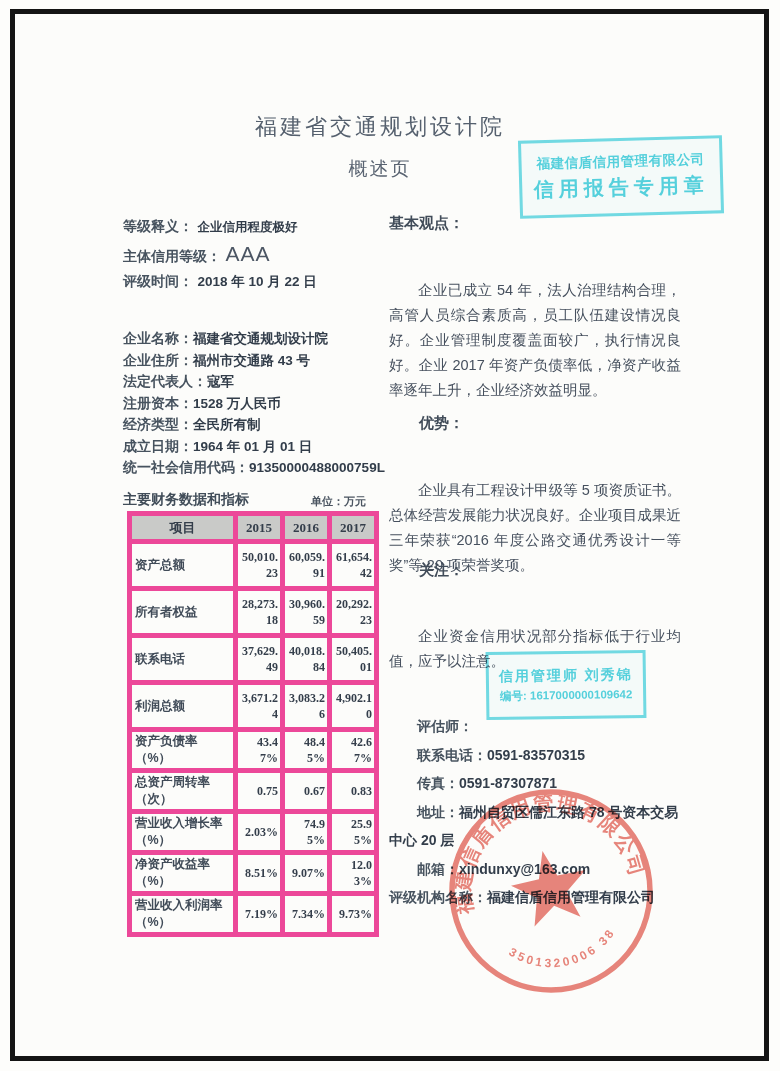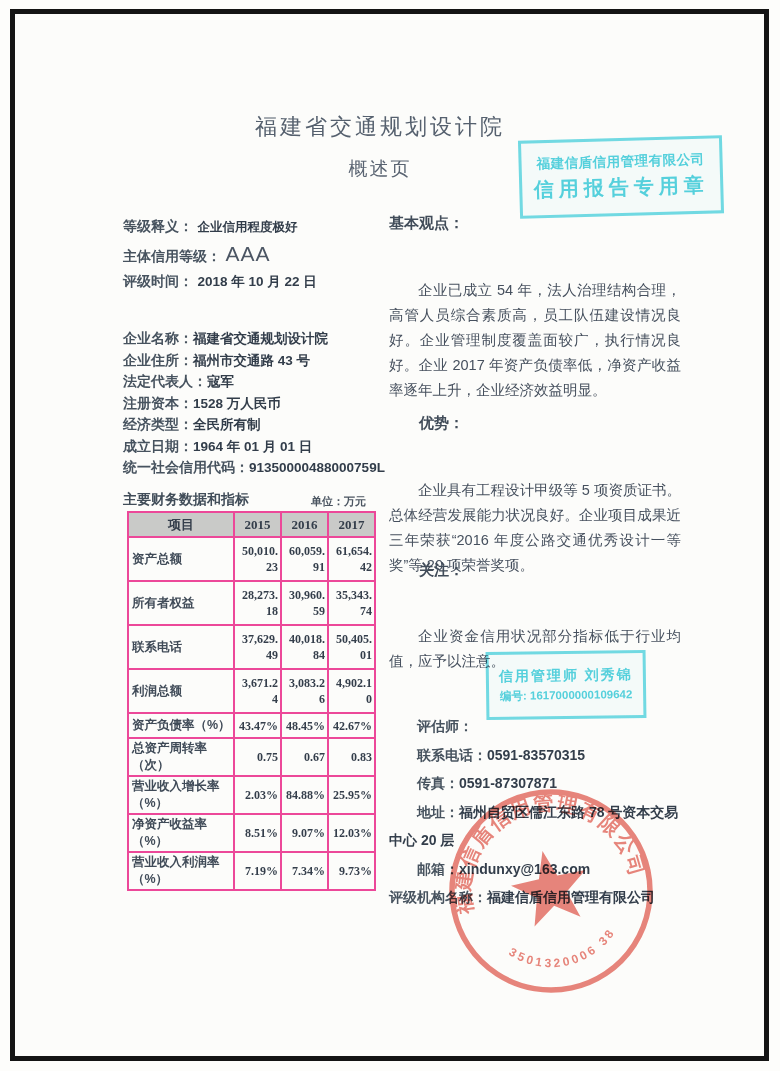--- a/index.html
+++ b/index.html
@@ -42,21 +42,21 @@
 
   .company{left:123px;top:328px;width:290px;line-height:21.5px;}
   .company .line{white-space:nowrap;font-size:13.5px;}
 
   .fin-head{left:123px;top:491px;width:243px;display:flex;justify-content:space-between;align-items:flex-end;}
   .fin-title{font-weight:700;font-size:14px;color:#414d59;}
   .fin-unit{font-size:11px;color:#4a5460;font-weight:600;}
 
   table.fin{left:127px;top:511px;border-collapse:collapse;table-layout:fixed;width:247px;
     font-family:"Liberation Serif", serif;color:#343e4b;}
-  table.fin th, table.fin td{border:2px solid #ec4899;}
+  table.fin th, table.fin td{border:5px solid #ec4899;}
   table.fin th{background:#c9cac8;font-size:13px;font-weight:700;height:21px;}
   table.fin col.c0{width:106px;} table.fin col.cy{width:47px;}
   td.rlbl{font-size:12.5px;padding-left:3px;font-family:Liberation Sans, sans-serif;font-weight:600;color:#404b58;}
   td.rval{font-size:12px;text-align:right;padding:1px 2px;word-break:break-all;line-height:16px;font-weight:600;}
   tr.tall td{height:40px;} tr.short td{height:21px;}
 
   
   .rc{width:292px;text-align:justify;}
   .rc-h{font-weight:700;font-size:15px;color:#414c59;}
   .rc-p{font-size:14.5px;line-height:25px;color:#46505e;text-indent:2em;font-weight:500;margin-top:38px;}
@@ -141,21 +141,21 @@
       <tr class="tall">
           <td class="rlbl">资产总额</td>
           <td class="rval">50,010.23</td>
           <td class="rval">60,059.91</td>
           <td class="rval">61,654.42</td>
         </tr>
       <tr class="tall">
           <td class="rlbl">所有者权益</td>
           <td class="rval">28,273.18</td>
           <td class="rval">30,960.59</td>
-          <td class="rval">35,343.74</td>
+          <td class="rval">20,292.23</td>
         </tr>
       <tr class="tall">
           <td class="rlbl">联系电话</td>
           <td class="rval">37,629.49</td>
           <td class="rval">40,018.84</td>
           <td class="rval">50,405.01</td>
         </tr>
       <tr class="tall">
           <td class="rlbl">利润总额</td>
           <td class="rval">3,671.24</td>
@@ -170,21 +170,21 @@
         </tr>
       <tr class="short">
           <td class="rlbl">总资产周转率（次）</td>
           <td class="rval">0.75</td>
           <td class="rval">0.67</td>
           <td class="rval">0.83</td>
         </tr>
       <tr class="short">
           <td class="rlbl">营业收入增长率（%）</td>
           <td class="rval">2.03%</td>
-          <td class="rval">84.88%</td>
+          <td class="rval">74.95%</td>
           <td class="rval">25.95%</td>
         </tr>
       <tr class="short">
           <td class="rlbl">净资产收益率（%）</td>
           <td class="rval">8.51%</td>
           <td class="rval">9.07%</td>
           <td class="rval">12.03%</td>
         </tr>
       <tr class="short">
           <td class="rlbl">营业收入利润率（%）</td>

